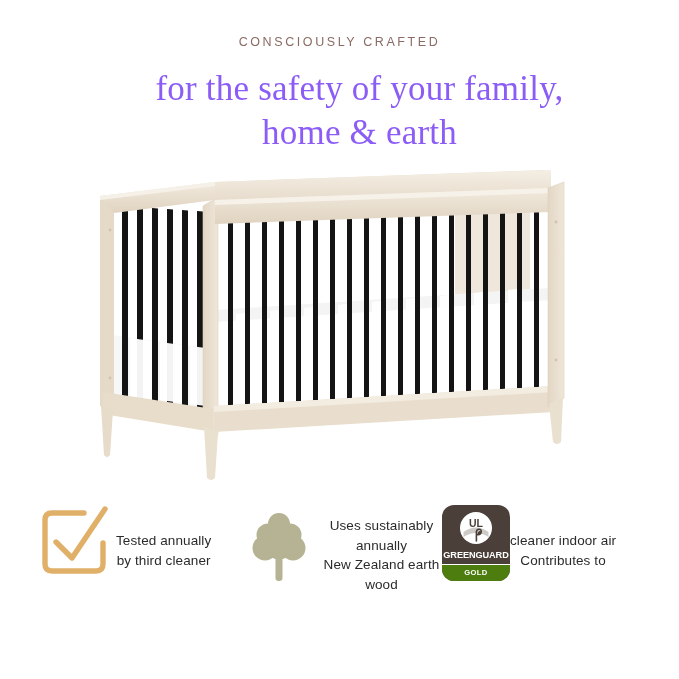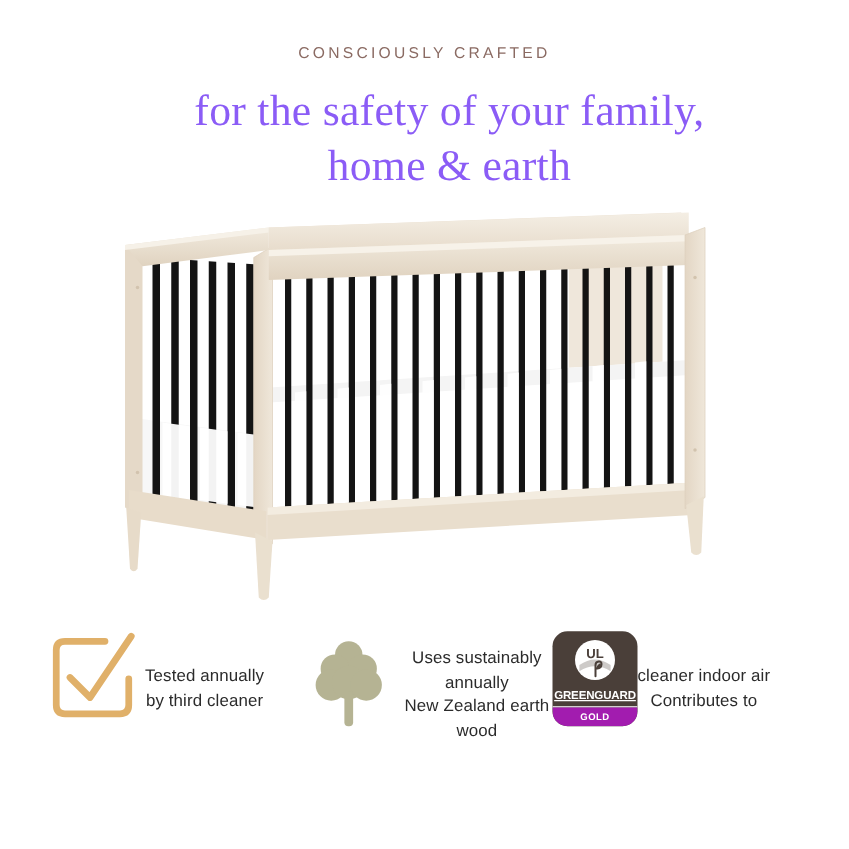--- a/index.html
+++ b/index.html
@@ -117,32 +117,31 @@
     margin-top: 5px;
   }
   .gg-name {
     font-family: "Liberation Sans", sans-serif;
     font-size: 9.2px;
     font-weight: 700;
     color: #ffffff;
     letter-spacing: -0.1px;
     margin-top: 1px;
     line-height: 1;
-    text-decoration: underline;
   }
   .gg-divider {
     width: 100%;
     height: 1.5px;
     background: #ffffff;
     margin-top: 3.5px;
   }
   .gg-gold-bar {
     width: 100%;
     flex: 1;
-    background: #a21caf;
+    background: #4d7c0f;
     display: flex;
     align-items: center;
     justify-content: center;
   }
   .gg-gold {
     font-family: "Liberation Sans", sans-serif;
     font-size: 7.6px;
     font-weight: 700;
     color: #ffffff;
     letter-spacing: 0.4px;

